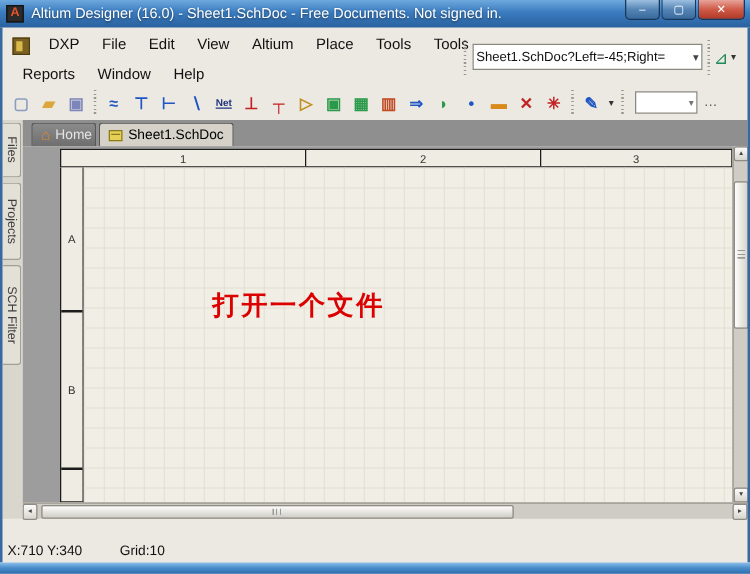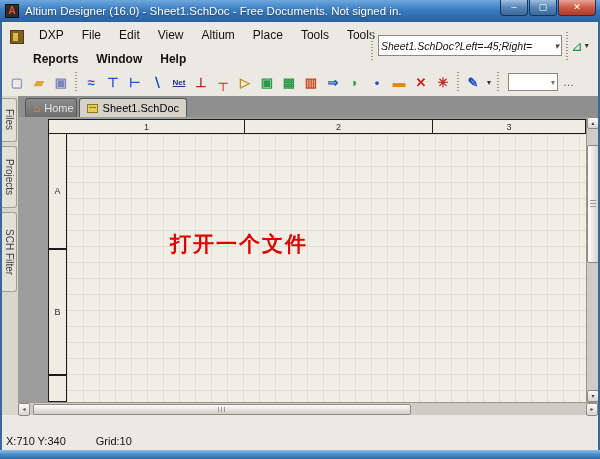--- a/index.html
+++ b/index.html
@@ -26,27 +26,27 @@
     color:#fff; font-size:9px; line-height:14px; text-align:center; margin-left:1px; }
   .win-btn.close { width:38px; background:linear-gradient(180deg,#e8a49a 0%,#cf5a47 50%,#b03a28 100%); }
 
   
   #menu-bar { position:absolute; left:2px; right:2px; top:22px; height:46px; background:#ece9e2; }
   #dxp-icon { position:absolute; left:8px; top:8px; width:14px; height:14px; background:#7a6120;
     border:1px solid #4d3d10; }
   #dxp-icon::after { content:""; position:absolute; left:2px; top:2px; right:5px; bottom:2px; background:#d8b94a; }
   .menu-row { position:absolute; left:28px; display:flex; }
   #menu-row-1 { top:4px;align-items:flex-end; }
-  #menu-row-2 { top:28px; left:22px;font-weight:bold; }
+  #menu-row-2 { top:28px; left:7px; }
   .menu-item { font-size:12px; color:#111; padding:2px 9px; white-space:nowrap; }
   .grip { width:4px; background-image:repeating-linear-gradient(180deg,#9a968e 0 1px,transparent 1px 3px);
     background-size:2px 100%; background-repeat:no-repeat; background-position:center; }
   #menu-grip-1 { position:absolute; left:368px; top:10px; height:28px; }
   #doc-combo { position:absolute; left:376px; top:13px; width:184px; height:21px; background:#fff;
-    border:1px solid #8a887f; display:flex; align-items:center; font-size:10.5px; color:#111; padding:0 2px;font-style:italic; }
+    border:1px solid #8a887f; display:flex; align-items:center; font-size:10.5px; color:#111; padding:0 2px; }
   #doc-combo .arrow { margin-left:auto; color:#444; font-size:9px; }
   #menu-grip-2 { position:absolute; left:563px; top:10px; height:28px; }
   #utilities-btn { position:absolute; left:569px; top:13px; width:26px; height:21px; display:flex; align-items:center; }
   #utilities-btn .pencil { color:#1f8a5a; font-size:14px; }
   #utilities-btn .arrow { color:#333; font-size:8px; margin-left:2px; }
 
   
   #toolbar { position:absolute; left:2px; right:2px; top:68px; height:28px; background:#ece9e2;
     display:flex; align-items:center; padding-left:4px; }
   #toolbar .grip { height:20px; margin:0 2px; }

